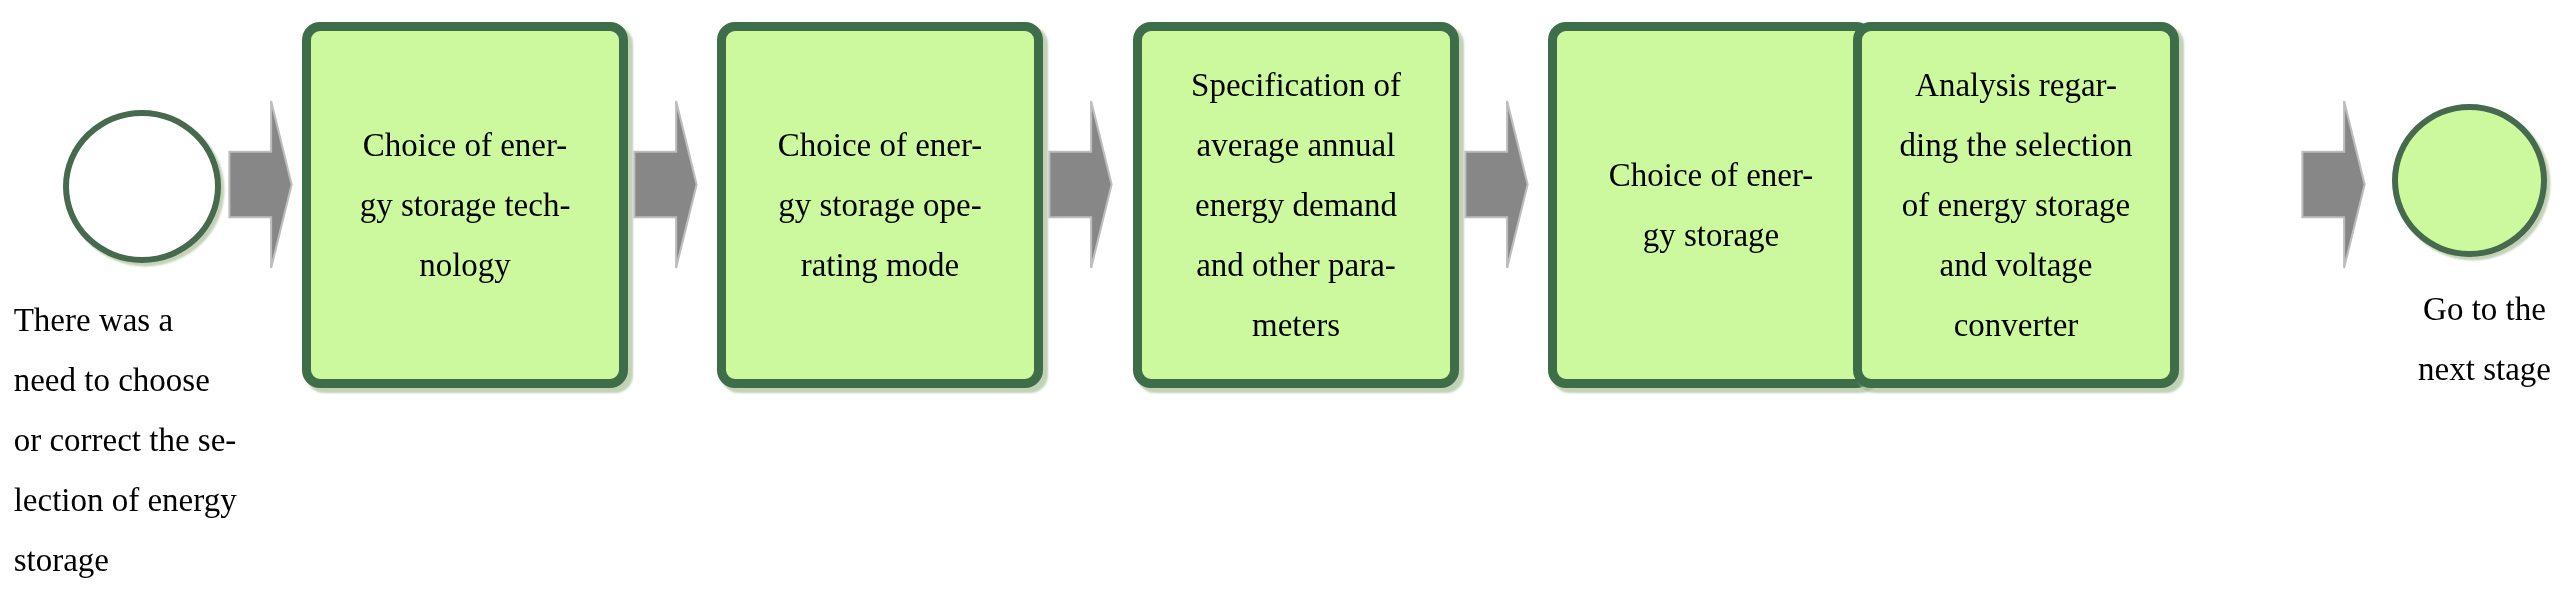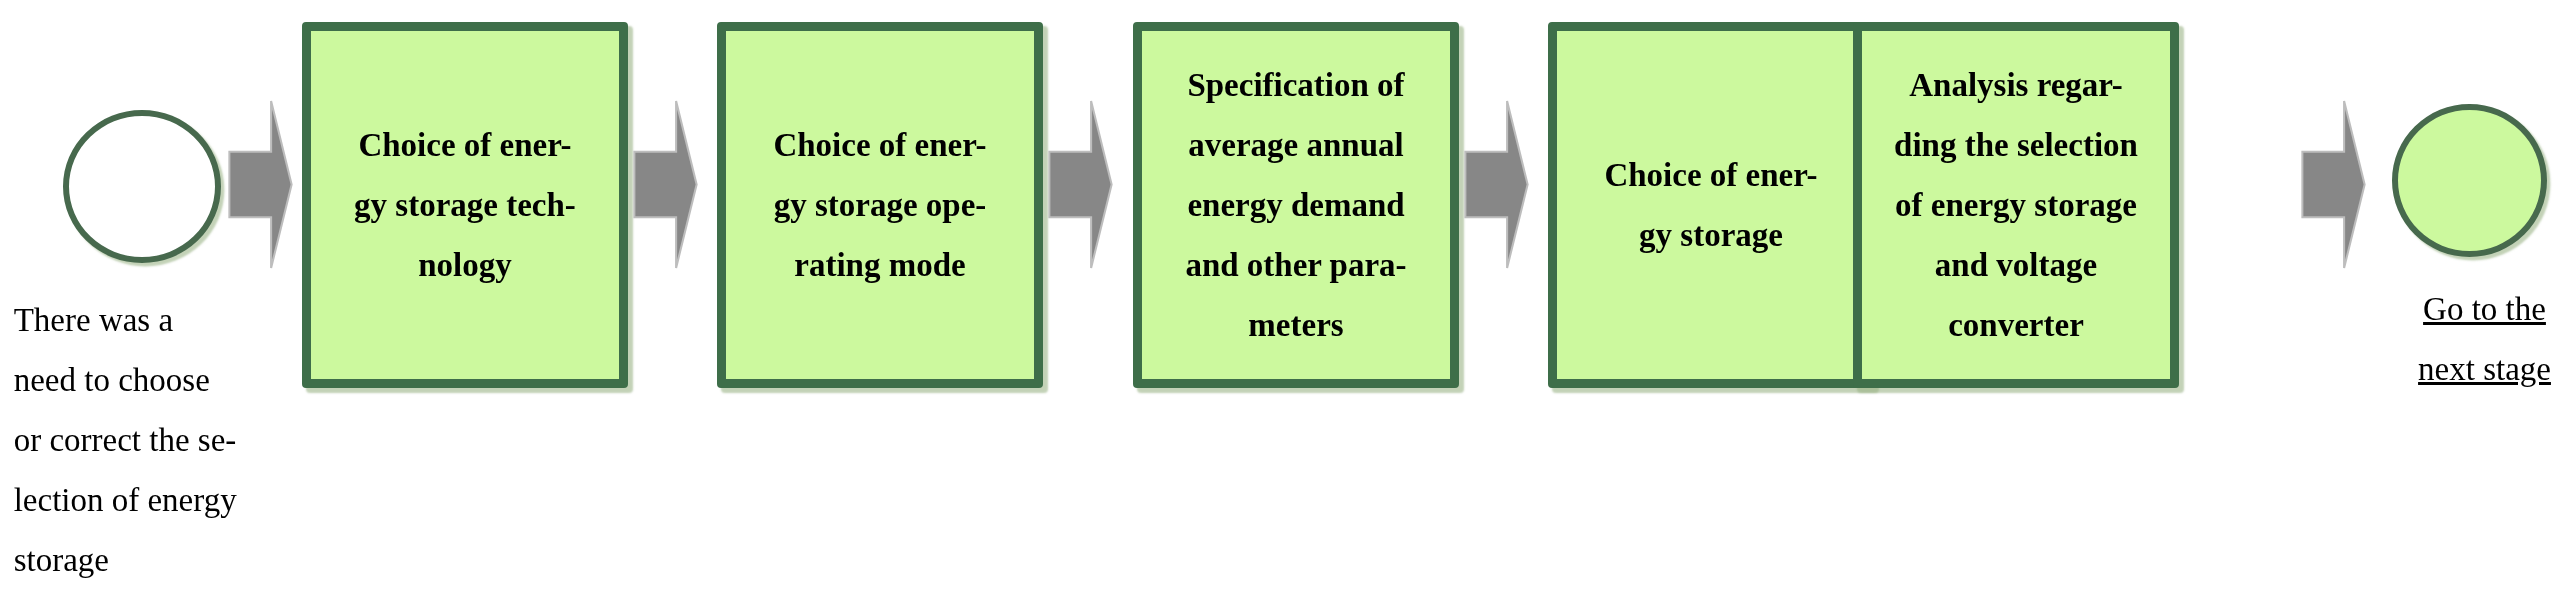--- a/index.html
+++ b/index.html
@@ -39,26 +39,25 @@
     background:var(--node-fill);
   }
   .step{
     position:absolute;
     top:22px;
     width:326px;
     height:366px;
     box-sizing:border-box;
     background:var(--node-fill);
     border:9px solid var(--box-border);
-    border-radius:4px;
+    border-radius:18px;
     box-shadow:4.1px 4.1px 2.1px var(--shadow);
     display:flex;
     align-items:center;
     justify-content:center;
-    font-weight:bold;
   }
   .s1{left:302px}
   .s2{left:717px}
   .s3{left:1133px}
   .s4{left:1548px}
   .s5{left:1853px}
   .step-text{
     font-size:33px;
     line-height:60px;
     text-align:center;
@@ -71,21 +70,20 @@
     line-height:60px;
     white-space:pre-line;
   }
   .start-label{
     left:13.7px; top:290px; width:294px;
     text-align:left;
   }
   .end-label{
     left:2394px; top:279px; width:181px;
     text-align:center;
-    text-decoration:underline;
   }
   .arrow{
     position:absolute;
     top:99px;
     width:65px;
     height:171px;
     overflow:visible;
   }
   .arrow polygon{
     fill:var(--arrow-fill);

